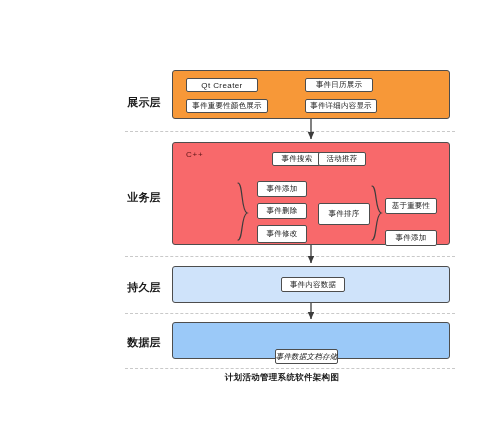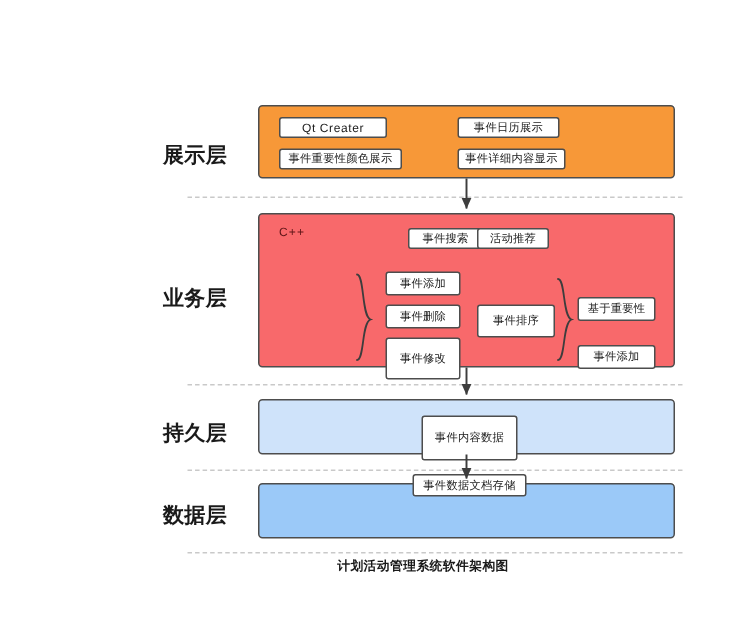--- a/index.html
+++ b/index.html
@@ -27,24 +27,24 @@
     position: absolute;
     left: 125px;
     width: 330px;
     border-top: 1px dashed #c9c9c9;
     height: 0;
   }
 
   
   .layer-label {
     position: absolute;
-    left: 104px;
+    left: 118px;
     width: 52px;
     text-align: center;
-    font-size: 14px;
+    font-size: 11px;
     font-weight: bold;
     color: #1a1a1a;
     letter-spacing: 0.2px;
   }
 
   
   .layer-band {
     position: absolute;
     left: 172px;
     width: 278px;
@@ -132,43 +132,43 @@
 
   <div class="node" style="left:272px; top:152px; width:50px; height:14px;">事件搜索</div>
 
   <div class="node" style="left:318px; top:152px; width:48px; height:14px;">活动推荐</div>
 
 
   <div class="node" style="left:257px; top:181px; width:50px; height:16px;">事件添加</div>
 
   <div class="node" style="left:257px; top:203px; width:50px; height:16px;">事件删除</div>
 
-  <div class="node" style="left:257px; top:225px; width:50px; height:28px;">事件修改</div>
+  <div class="node" style="left:257px; top:225px; width:50px; height:18px;">事件修改</div>
 
   <div class="node" style="left:318px; top:203px; width:52px; height:22px;">事件排序</div>
 
   <div class="node" style="left:385px; top:198px; width:52px; height:16px;">基于重要性</div>
 
   <div class="node" style="left:385px; top:230px; width:52px; height:16px;">事件添加</div>
 
   <div class="separator" style="top:256px;"></div>
 
   <div class="layer-band band-persistence" style="top:266px; height:37px;"></div>
 
   <div class="layer-label" style="top:280px;">持久层</div>
 
-  <div class="node" style="left:281px; top:277px; width:64px; height:30px;">事件内容数据</div>
+  <div class="node" style="left:281px; top:277px; width:64px; height:15px;">事件内容数据</div>
 
   <div class="separator" style="top:313px;"></div>
 
   <div class="layer-band band-data" style="top:322px; height:37px;"></div>
 
   <div class="layer-label" style="top:335px;">数据层</div>
 
-  <div class="node" style="left:275px; top:316px; width:76px; height:15px;">事件数据文档存储</div>
+  <div class="node" style="left:275px; top:349px; width:63px; height:15px;font-style:italic;">事件数据文档存储</div>
 
   <div class="separator" style="top:368px;"></div>
 
   <svg id="connectors" viewBox="0 0 500 425">
     <defs>
       <marker id="arrowhead" markerWidth="7" markerHeight="7" refX="5.6" refY="2.6" orient="auto">
         <path d="M0,0 L5.8,2.6 L0,5.2 z" fill="#3d3d3d"></path>
       </marker>
     </defs>
 

